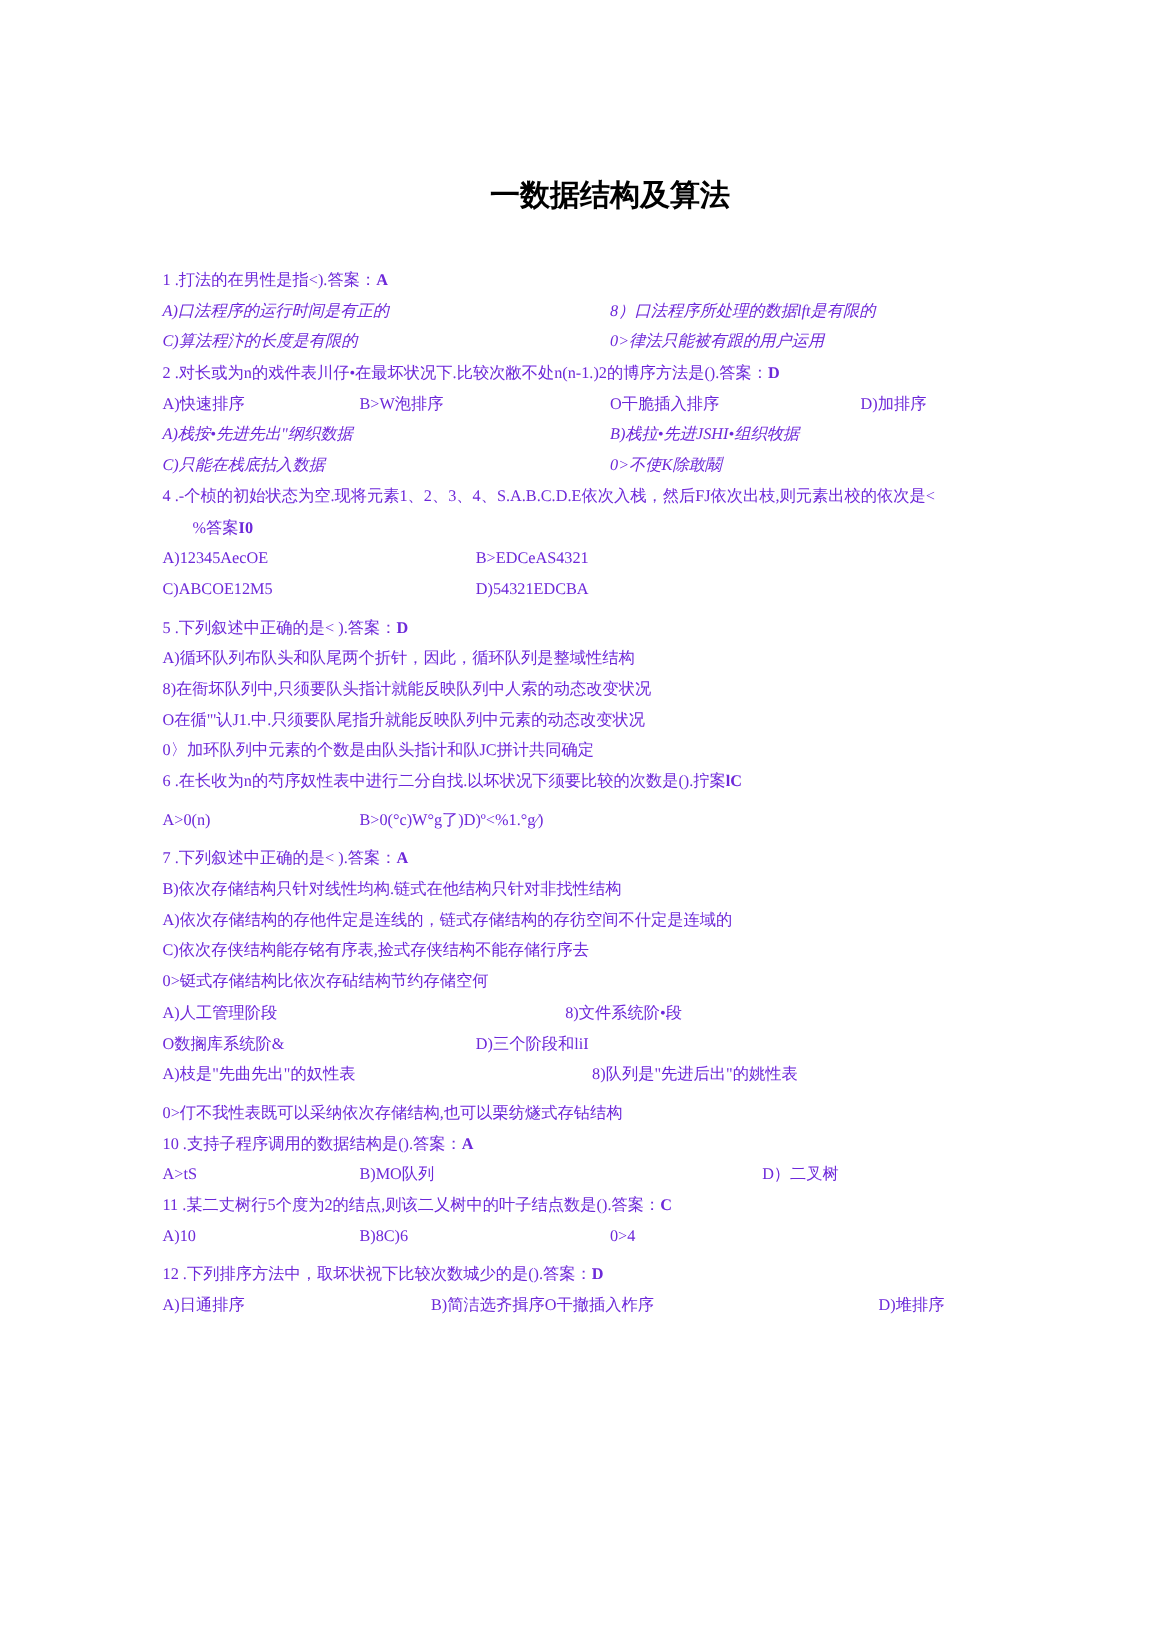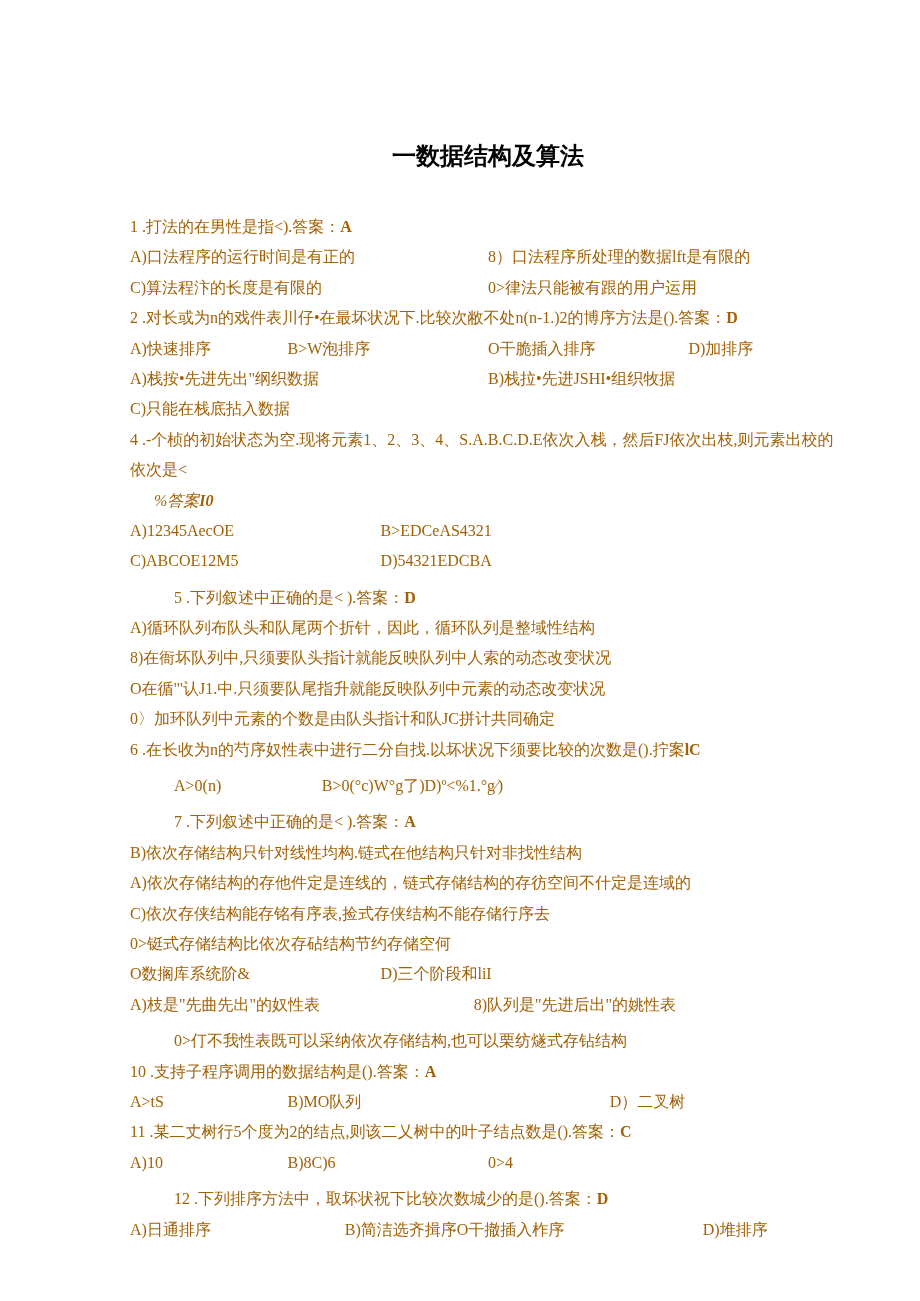--- a/index.html
+++ b/index.html
@@ -14,37 +14,36 @@
     box-sizing: border-box;
   }
   .title {
     text-align: center;
     font-size: 24px;
     font-weight: bold;
     margin-bottom: 40px;
     font-family: "SimHei", "黑体", sans-serif;
   }
   .line {
-    font-size: 16px;
+    font-size: 13px;
     line-height: 1.9;
-    color: #a16207;
+    color: #6d28d9;
   }
   .bold {
     font-weight: bold;
   }
   .gap {
     margin-top: 6px;
-    margin-left: 44px;
   }
   .row {
     display: flex;
     flex-wrap: wrap;
   }
-  .col-half { width: 50%; }
-  .indent { padding-left: 24px; font-style: italic; }
+  .col-half { width: 50%; font-style: italic; }
+  .indent { padding-left: 24px; }
 </style>
 </head>
 <body>
 
 <div class="page">
 
   <div class="title">一数据结构及算法</div>
 
   <div class="line">
     <span>1 .打法的在男性是指&lt;).答案：</span><span class="bold">A</span>
@@ -67,20 +66,21 @@
     <span style="width:28%">O干脆插入排序</span>
     <span style="width:22%">D)加排序</span>
   </div>
 
   <div class="line row">
     <span class="col-half">A)栈按•先进先出"纲织数据</span>
     <span class="col-half">B)栈拉•先进JSHI•组织牧据</span>
   </div>
   <div class="line row">
     <span class="col-half">C)只能在栈底拈入数据</span>
+    <span class="col-half">0&gt;不使K除敢鬫</span>
   </div>
 
   <div class="line">
     <span>4 .-个桢的初始状态为空.现将元素1、2、3、4、S.A.B.C.D.E依次入栈，然后FJ依次出枝,则元素出校的依次是&lt;</span>
   </div>
   <div class="line indent">
     <span>%答案</span><span class="bold">I0</span>
   </div>
   <div class="line row">
     <span style="width:35%">A)12345AecOE</span>
@@ -109,20 +109,24 @@
 
   <div class="line gap">
     <span>7 .下列叙述中正确的是&lt; ).答案：</span><span class="bold">A</span>
   </div>
   <div class="line">B)依次存储结构只针对线性均构.链式在他结构只针对非找性结构</div>
   <div class="line">A)依次存储结构的存他件定是连线的，链式存储结构的存彷空间不什定是连域的</div>
   <div class="line">C)依次存侠结构能存铭有序表,捡式存侠结构不能存储行序去</div>
   <div class="line">0&gt;铤式存储结构比依次存砧结构节约存储空何</div>
 
   <div class="line row">
+    <span style="width:45%">A)人工管理阶段</span>
+    <span>8)文件系统阶•段</span>
+  </div>
+  <div class="line row">
     <span style="width:35%">O数搁库系统阶&amp;</span>
     <span>D)三个阶段和liI</span>
   </div>
 
   <div class="line row">
     <span style="width:48%">A)枝是"先曲先出"的奴性表</span>
     <span>8)队列是"先进后出"的姚性表</span>
   </div>
   <div class="line gap">0&gt;仃不我性表既可以采纳依次存储结构,也可以栗纺燧式存钻结构</div>
 

